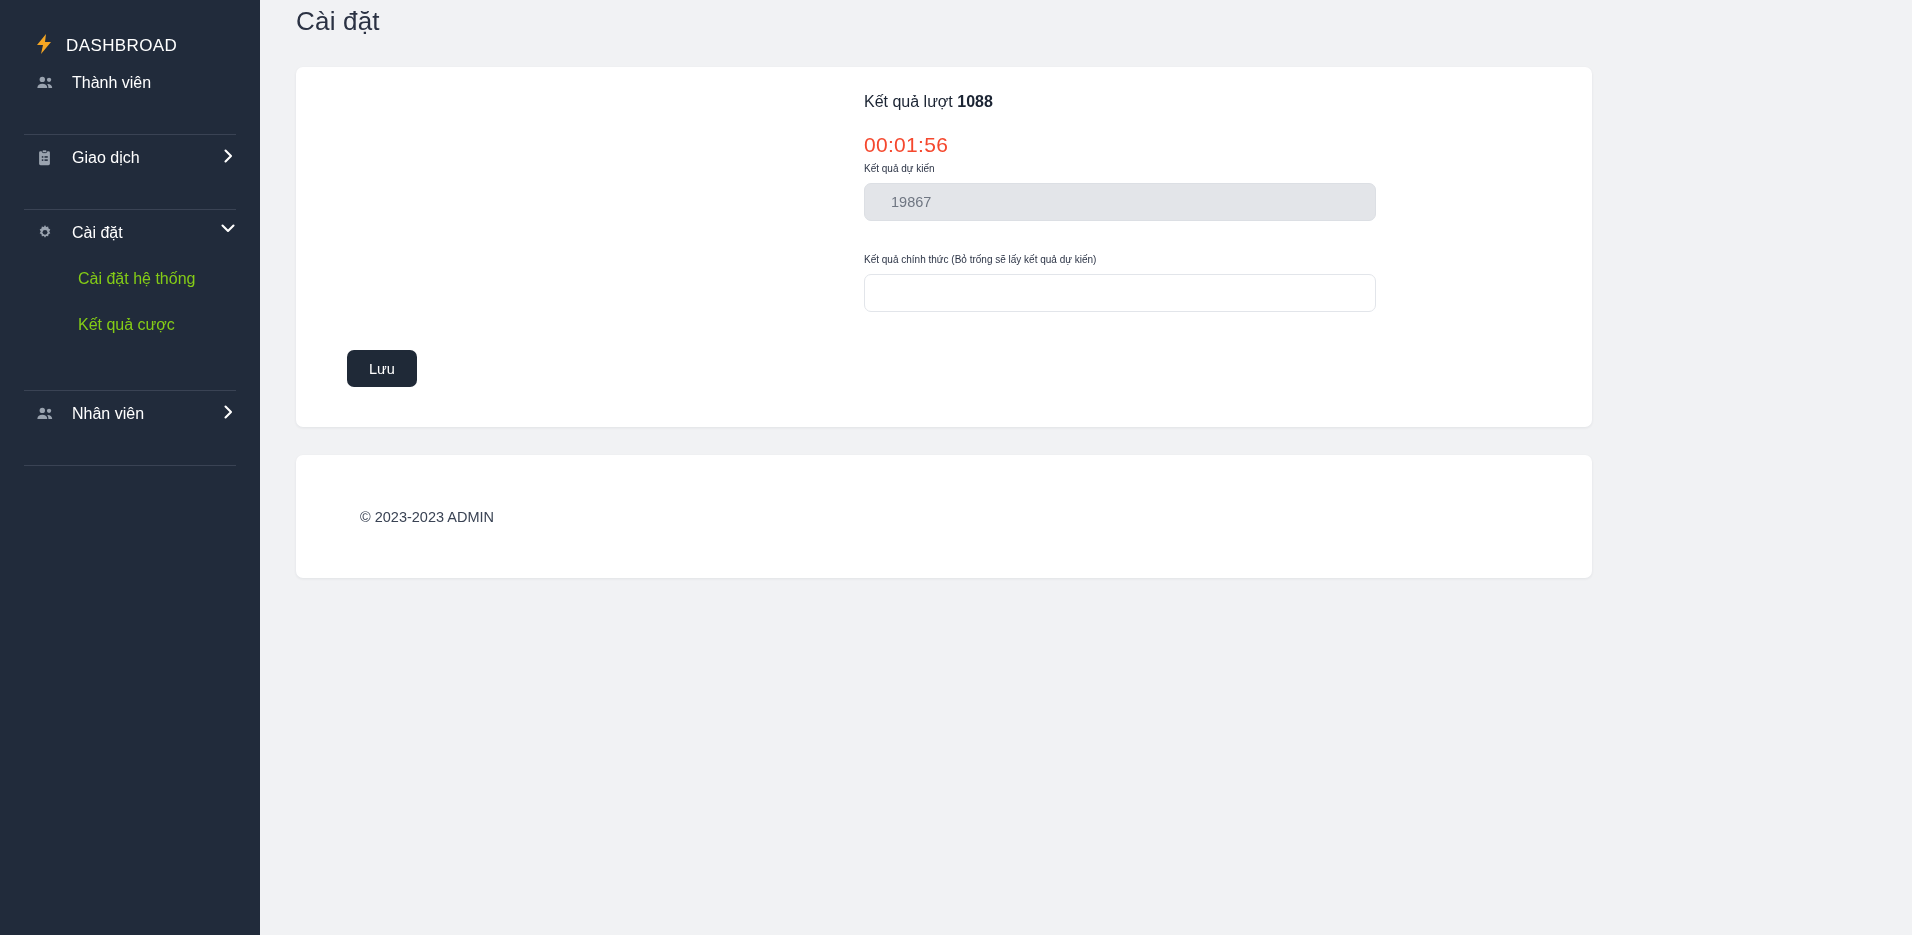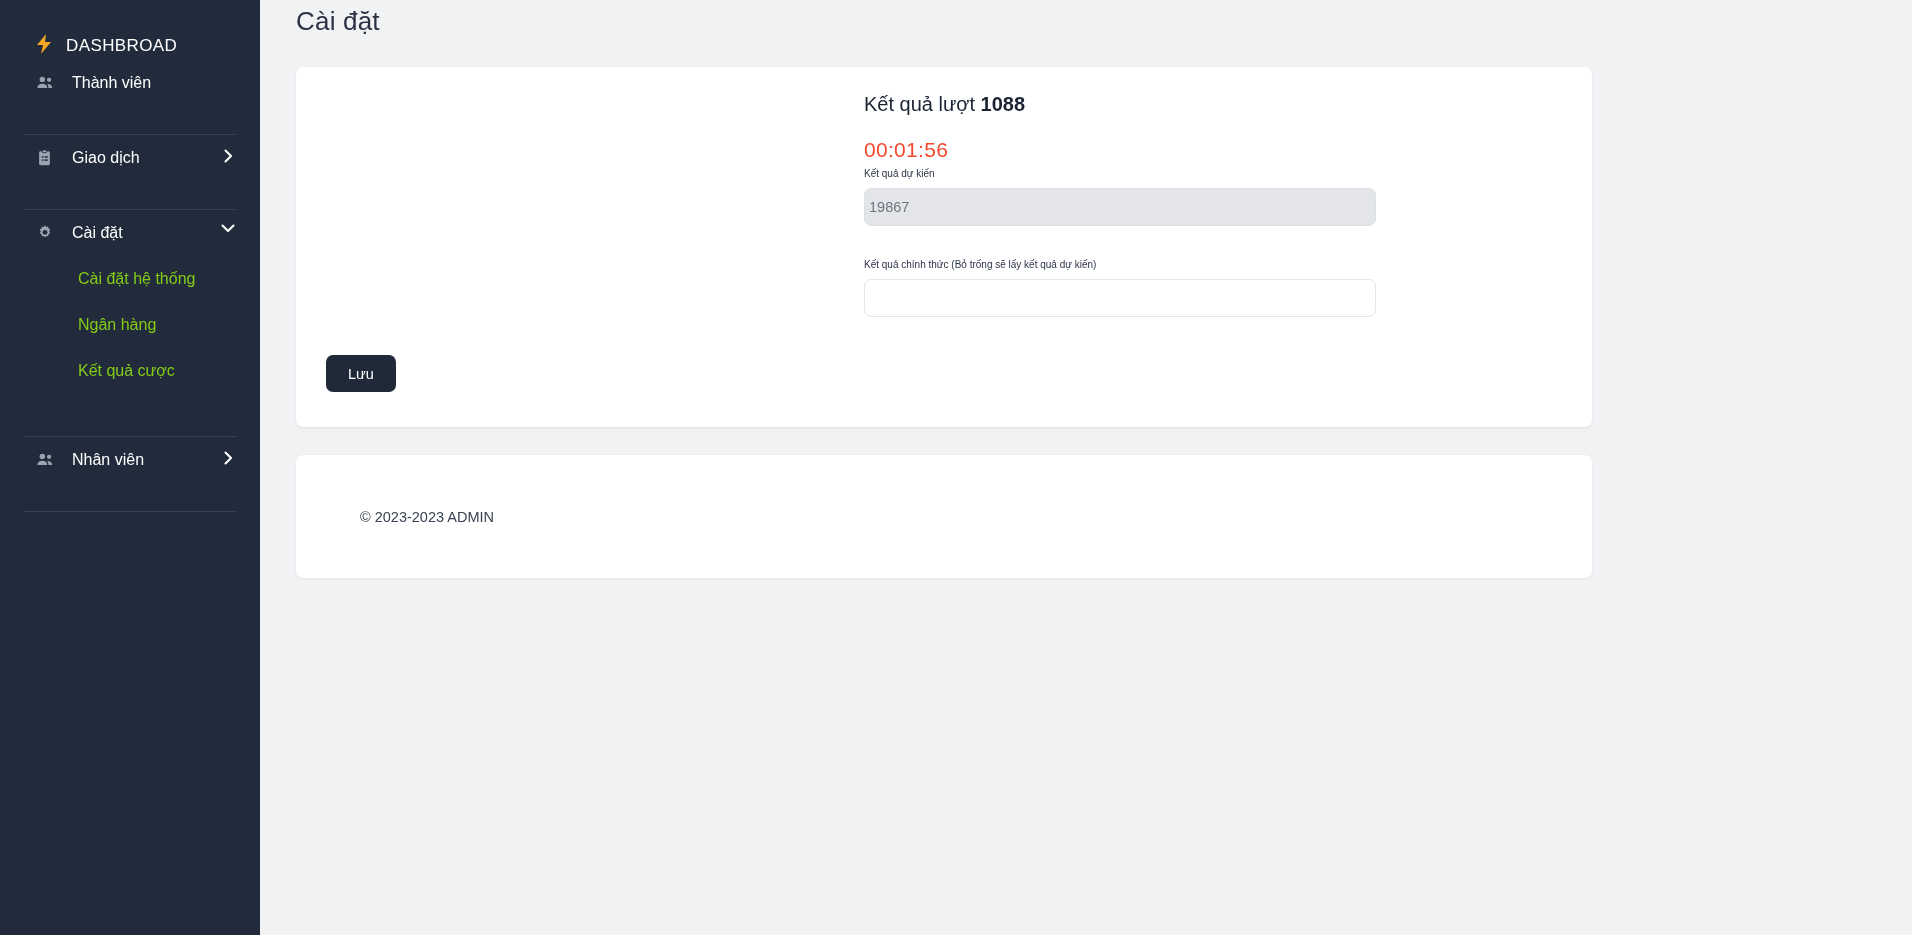--- a/index.html
+++ b/index.html
@@ -206,21 +206,21 @@
   .card-main {
     min-height: 360px;
     padding: 26px 0 34px 0;
   }
 
   .form-wrap {
     width: 512px;
     margin-left: 568px;
   }
   .form-heading {
-    font-size: 20px;
+    font-size: 16px;
     color: #1b2433;
     font-weight: 400;
     margin-bottom: 22px;
   }
   .form-heading b { font-weight: 700; }
 
   .countdown {
     font-size: 21px;
     color: #f5482e;
     margin-bottom: 6px;
@@ -232,21 +232,21 @@
     margin-bottom: 9px;
   }
   .input {
     width: 512px;
     height: 38px;
     border-radius: 7px;
     border: 1px solid #e2e5ea;
     background: #ffffff;
     font-size: 14.5px;
     color: #2c3446;
-    padding: 0 4px;
+    padding: 0 26px;
     font-family: "Liberation Sans", "DejaVu Sans", sans-serif;
     outline: none;
   }
   .input::placeholder { color: #8b929e; }
   .input.disabled {
     background: #e3e5e9;
     border-color: #dcdfe4;
     color: #6f7682;
   }
   .field-gap { height: 33px; }
@@ -258,20 +258,21 @@
   .btn-save {
     background: #1f2937;
     color: #ffffff;
     border: none;
     border-radius: 7px;
     font-size: 14.5px;
     height: 37px;
     padding: 0 22px;
     cursor: pointer;
     font-family: "Liberation Sans", "DejaVu Sans", sans-serif;
+    margin-left: 21px;
   }
 
   .card-footer {
     margin-top: 28px;
     height: 123px;
     display: flex;
     align-items: center;
     padding-left: 64px;
   }
   .copyright {
@@ -342,23 +343,20 @@
         <svg width="14" height="9" viewBox="0 0 14 9" aria-hidden="true">
           <path d="M1.5 1.5 L7 7 L12.5 1.5" fill="none" stroke="#ffffff" stroke-width="2.1" stroke-linecap="round" stroke-linejoin="round"></path>
         </svg>
       </span>
     </div>
 
     <div class="sub-row">
       <span>Cài đặt hệ thống</span>
     </div>
     <div class="sub-row">
-      <span>Ngân hàng</span>
-    </div>
-    <div class="sub-row">
       <span>Kết quả cược</span>
     </div>
 
     <div class="divider" style="margin-top:28px;"></div>
 
     <div class="nav-row">
       <span class="nav-icon">
         <svg width="18" height="18" viewBox="0 0 20 20" aria-hidden="true">
           <circle cx="7" cy="6" r="3" fill="#9aa3af"></circle>
           <circle cx="14.5" cy="6.5" r="2.4" fill="#9aa3af"></circle>

